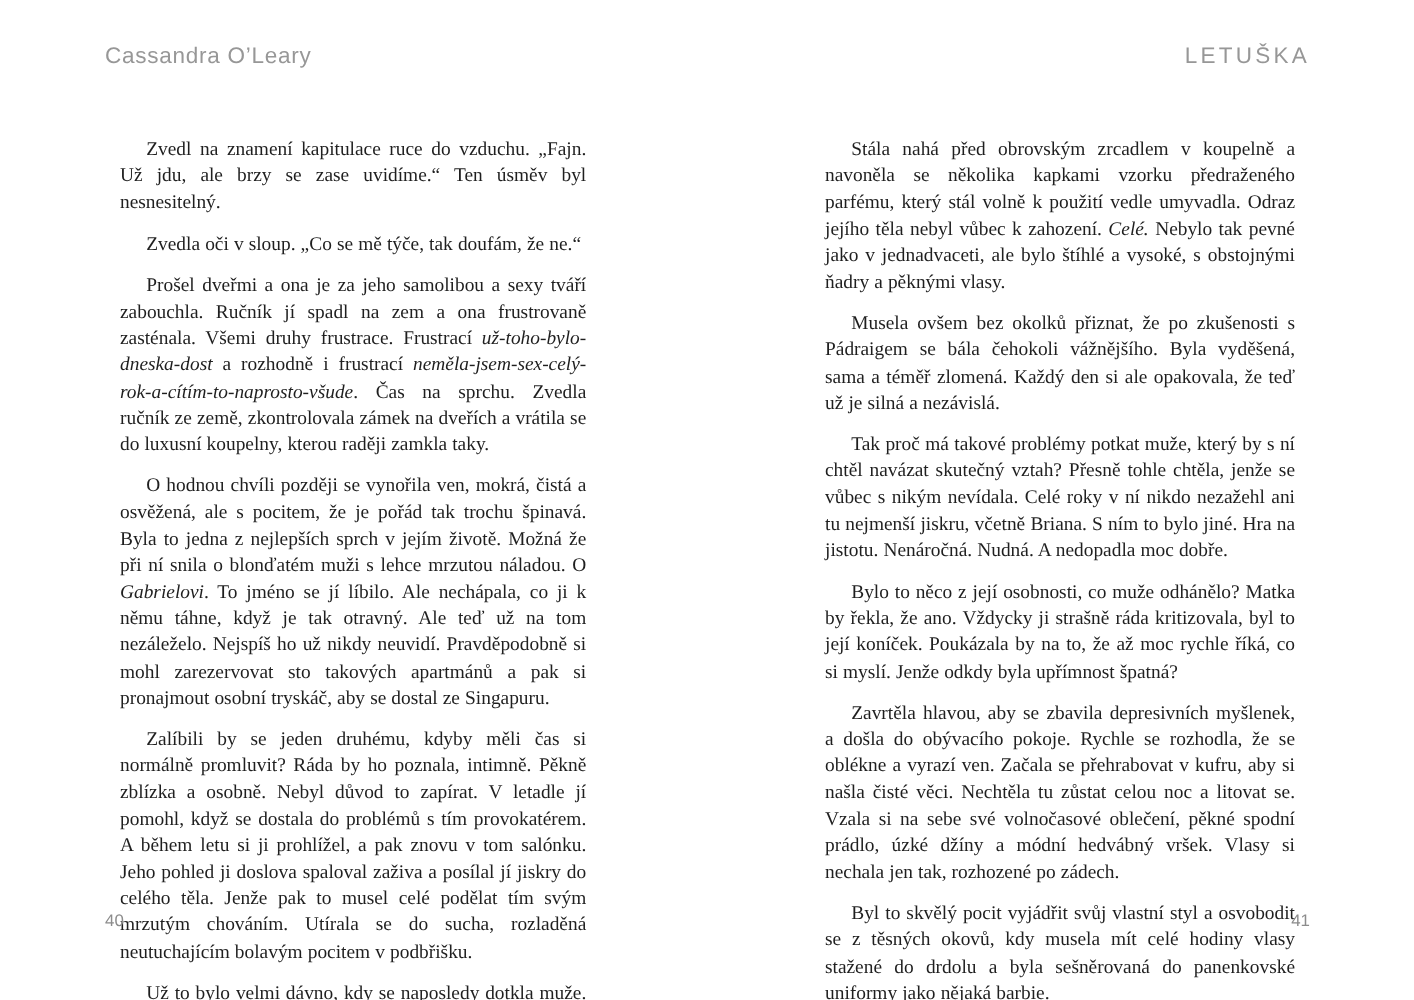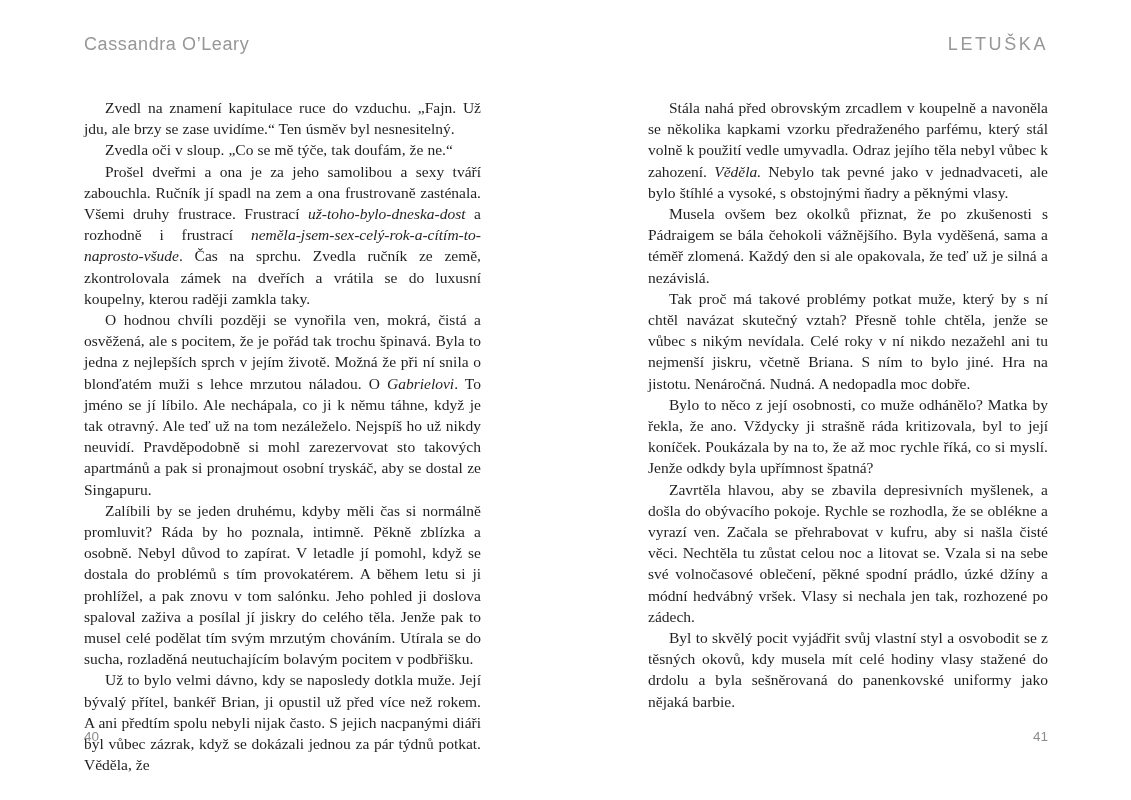--- a/index.html
+++ b/index.html
@@ -38,21 +38,21 @@
   .header-left  { left: 0;  letter-spacing: 0.6px; }
   .header-right { right: 0; letter-spacing: 2.6px; }
 
   .page-body {
     position: absolute;
     top: 97px;
     left: 0;
     right: 0;
   }
   p.para {
-    margin: 0;
+    margin: 12px;
     padding: 0;
     font-size: 15.5px;
     line-height: 21.2px;
     text-align: justify;
     color: var(--body-text, #1f1f1f);
     hyphens: auto;
     -webkit-hyphens: auto;
     word-spacing: 0.2px;
   }
   p.para.indent { text-indent: 21px; }
@@ -82,21 +82,21 @@
         <p class="para indent"><span>O hodnou chvíli později se vynořila ven, mokrá, čistá a osvěžená, ale s pocitem, že je pořád tak trochu špinavá. Byla to jedna z nejlepších sprch v jejím životě. Možná že při ní snila o blonďatém muži s lehce mrzutou náladou. O </span><em>Gabrielovi</em><span>. To jméno se jí líbilo. Ale nechápala, co ji k němu táhne, když je tak otravný. Ale teď už na tom nezáleželo. Nejspíš ho už nikdy neuvidí. Pravděpodobně si mohl zarezervovat sto takových apartmánů a pak si pronajmout osobní tryskáč, aby se dostal ze Singapuru.</span></p>
         <p class="para indent"><span>Zalíbili by se jeden druhému, kdyby měli čas si normálně promluvit? Ráda by ho poznala, intimně. Pěkně zblízka a osobně. Nebyl důvod to zapírat. V letadle jí pomohl, když se dostala do problémů s tím provokatérem. A během letu si ji prohlížel, a pak znovu v tom salónku. Jeho pohled ji doslova spaloval zaživa a posílal jí jiskry do celého těla. Jenže pak to musel celé podělat tím svým mrzutým chováním. Utírala se do sucha, rozladěná neutuchajícím bolavým pocitem v podbřišku.</span></p>
         <p class="para indent"><span>Už to bylo velmi dávno, kdy se naposledy dotkla muže. Její bývalý přítel, bankéř Brian, ji opustil už před více než rokem. A ani předtím spolu nebyli nijak často. S jejich nacpanými diáři byl vůbec zázrak, když se dokázali jednou za pár týdnů potkat. Věděla, že</span></p>
       </div>
     <footer class="page-number num-left">40</footer>
   </section>
 
   <section class="page page-right">
     <header class="running-header header-right">LETUŠKA</header>
     <div class="page-body">
-        <p class="para indent"><span>Stála nahá před obrovským zrcadlem v koupelně a navoněla se několika kapkami vzorku předraženého parfému, který stál volně k použití vedle umyvadla. Odraz jejího těla nebyl vůbec k zahození. </span><em>Věděla.</em><span> Nebylo tak pevné jako v jednadvaceti, ale bylo štíhlé a vysoké, s obstojnými ňadry a pěknými vlasy.</span></p>
+        <p class="para indent"><span>Stála nahá před obrovským zrcadlem v koupelně a navoněla se několika kapkami vzorku předraženého parfému, který stál volně k použití vedle umyvadla. Odraz jejího těla nebyl vůbec k zahození. </span><em>Celé.</em><span> Nebylo tak pevné jako v jednadvaceti, ale bylo štíhlé a vysoké, s obstojnými ňadry a pěknými vlasy.</span></p>
         <p class="para indent"><span>Musela ovšem bez okolků přiznat, že po zkušenosti s Pádraigem se bála čehokoli vážnějšího. Byla vyděšená, sama a téměř zlomená. Každý den si ale opakovala, že teď už je silná a nezávislá.</span></p>
         <p class="para indent"><span>Tak proč má takové problémy potkat muže, který by s ní chtěl navázat skutečný vztah? Přesně tohle chtěla, jenže se vůbec s nikým nevídala. Celé roky v ní nikdo nezažehl ani tu nejmenší jiskru, včetně Briana. S ním to bylo jiné. Hra na jistotu. Nenáročná. Nudná. A nedopadla moc dobře.</span></p>
         <p class="para indent"><span>Bylo to něco z její osobnosti, co muže odhánělo? Matka by řekla, že ano. Vždycky ji strašně ráda kritizovala, byl to její koníček. Poukázala by na to, že až moc rychle říká, co si myslí. Jenže odkdy byla upřímnost špatná?</span></p>
         <p class="para indent"><span>Zavrtěla hlavou, aby se zbavila depresivních myšlenek, a došla do obývacího pokoje. Rychle se rozhodla, že se oblékne a vyrazí ven. Začala se přehrabovat v kufru, aby si našla čisté věci. Nechtěla tu zůstat celou noc a litovat se. Vzala si na sebe své volnočasové oblečení, pěkné spodní prádlo, úzké džíny a módní hedvábný vršek. Vlasy si nechala jen tak, rozhozené po zádech.</span></p>
         <p class="para indent"><span>Byl to skvělý pocit vyjádřit svůj vlastní styl a osvobodit se z těsných okovů, kdy musela mít celé hodiny vlasy stažené do drdolu a byla sešněrovaná do panenkovské uniformy jako nějaká barbie.</span></p>
       </div>
     <footer class="page-number num-right">41</footer>
   </section>
 
 </div>

